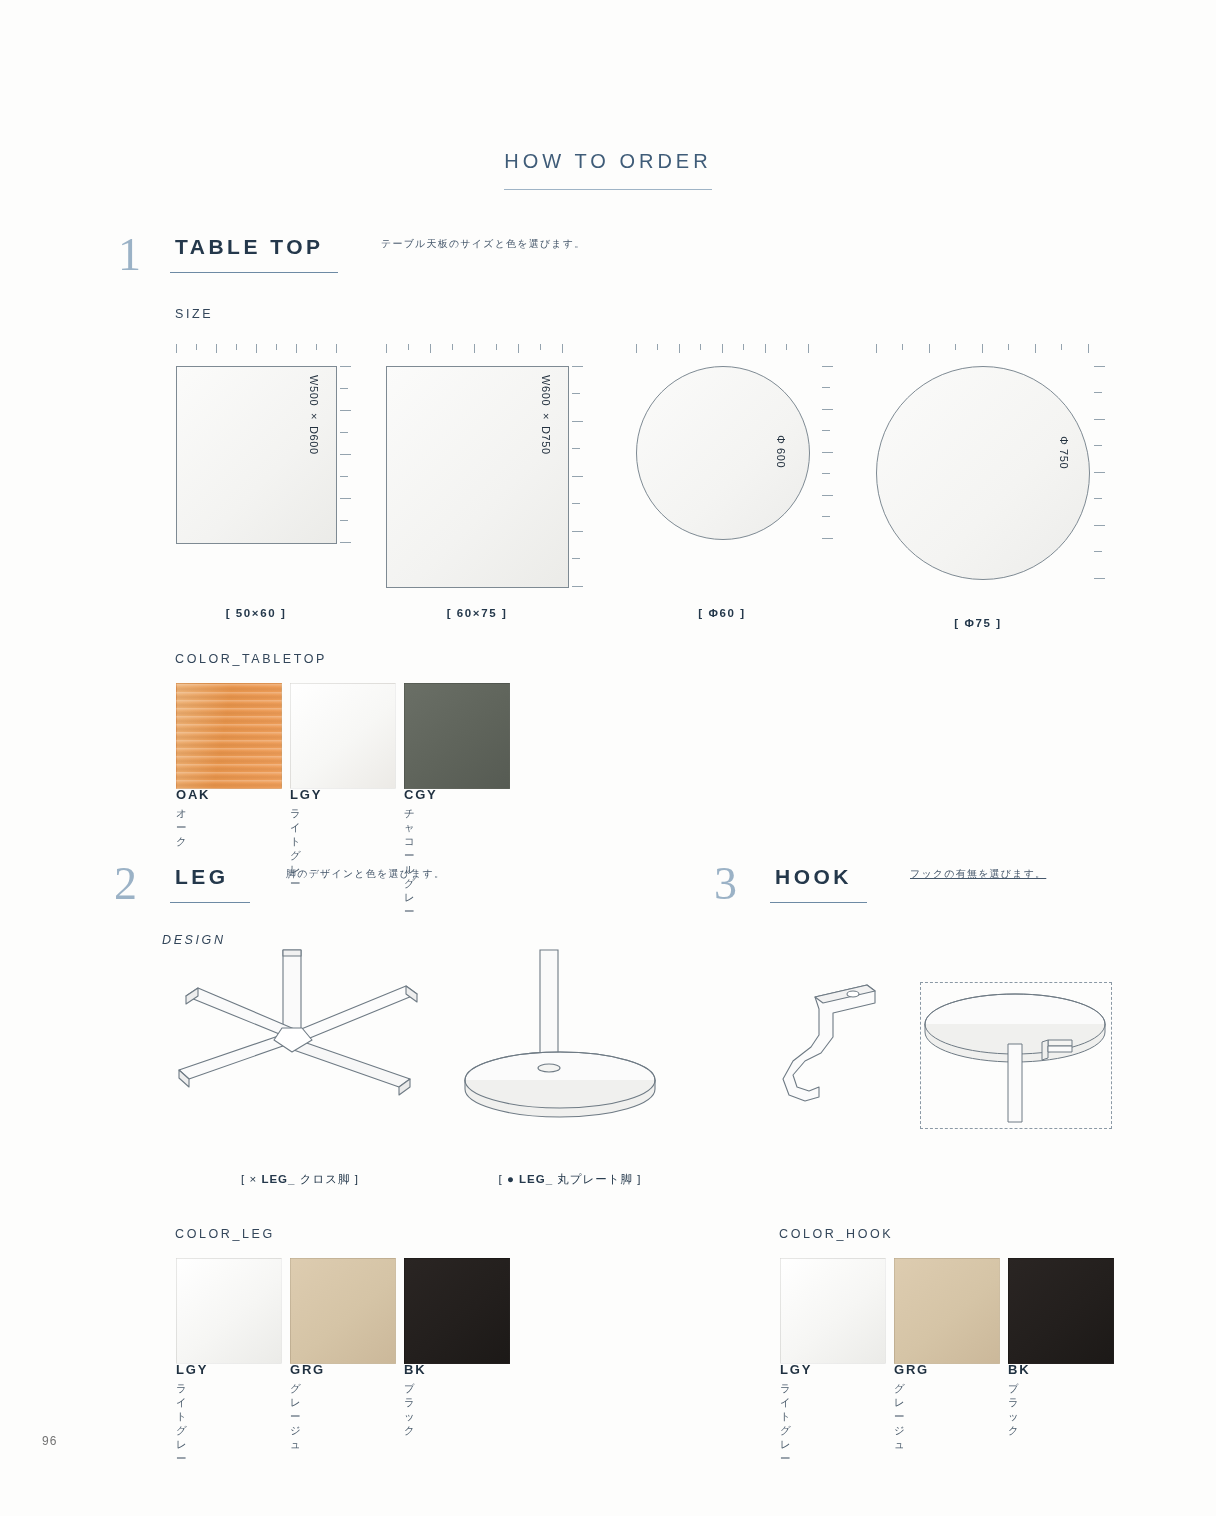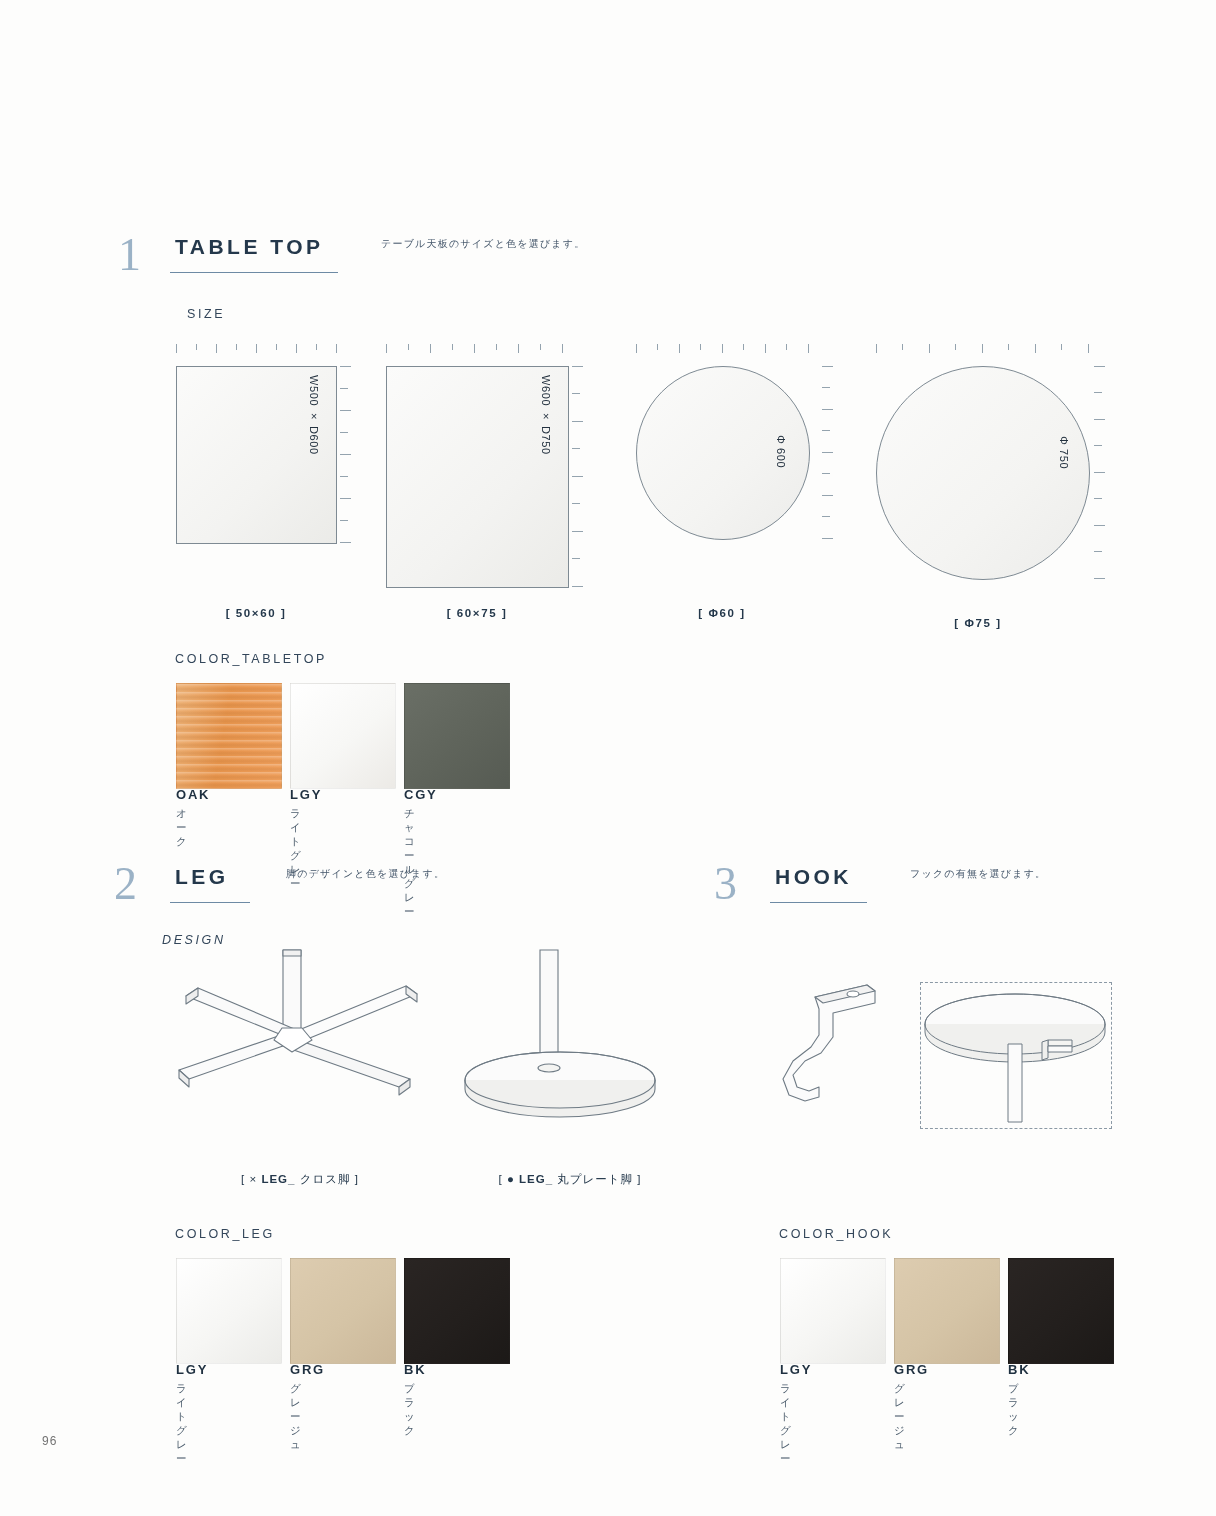--- a/index.html
+++ b/index.html
@@ -166,27 +166,30 @@
     font-size: 12px;
     color: #737373;
     letter-spacing: 1px;
   }
 </style>
 </head>
 <body>
 
 <div class="page">
 
+  <div class="page-heading">
+    <span class="htxt">HOW TO ORDER</span>
+  </div>
 
   <div class="step-num" style="left:118px; top:232px;">1</div>
   <div class="step-title" style="left:175px; top:235px;">TABLE TOP</div>
   <div class="step-rule" style="left:170px; top:272px; width:168px;"></div>
   <div class="step-sub" style="left:381px; top:237px;">テーブル天板のサイズと色を選びます。</div>
 
-  <div class="section-label" style="left:175px; top:307px;margin-left:12px;">SIZE</div>
+  <div class="section-label" style="left:175px; top:307px;">SIZE</div>
 
   <div class="size-item">
     <div class="ticks-top" style="left:176px; top:344px; width:162px; height:9px;">
       <span style="left:0px;height:9px;"></span>
         <span style="left:20px;height:6px;"></span>
         <span style="left:40px;height:9px;"></span>
         <span style="left:60px;height:6px;"></span>
         <span style="left:80px;height:9px;"></span>
         <span style="left:100px;height:6px;"></span>
         <span style="left:120px;height:9px;"></span>
@@ -376,21 +379,21 @@
     <div class="sw-jp" style="left:290px; top:1382px;">グレージュ</div>
 
     <div class="swatch" style="left:404px; top:1258px; background:linear-gradient(140deg,#2a2523 0%,#231f1d 55%,#1c1917 100%);"></div>
     <div class="sw-code" style="left:404px; top:1362px;">BK</div>
     <div class="sw-jp" style="left:404px; top:1382px;">ブラック</div>
   </div>
 
   <div class="step-num" style="left:714px; top:861px;">3</div>
   <div class="step-title" style="left:775px; top:865px;">HOOK</div>
   <div class="step-rule" style="left:770px; top:902px; width:97px;"></div>
-  <div class="step-sub" style="left:910px; top:867px;">フックの有無を選びます。</div>
+  <div class="step-sub" style="left:910px; top:867px;text-decoration:underline;">フックの有無を選びます。</div>
 
   <div class="fig" style="left:775px; top:975px; width:130px; height:140px;">
     <svg width="130" height="140" viewBox="0 0 130 140">
       <g stroke="#6e7a84" stroke-width="1.1" fill="#ffffff" stroke-linejoin="round">
         <path d="M40 22 L92 10 L100 16 L100 28 L58 38 L58 62 L46 78 L30 86 L18 100 L22 112 L34 116 L44 112
                  L44 122 L30 126 L14 120 L8 104 L18 86 L36 72 L44 60 L44 34 Z" fill="#fbfbfb"></path>
         <path d="M40 22 L92 10 L100 16 L48 28 Z" fill="#f2f2f2"></path>
         <ellipse cx="78" cy="19" rx="6" ry="3" fill="#ffffff"></ellipse>
       </g>
     </svg>

